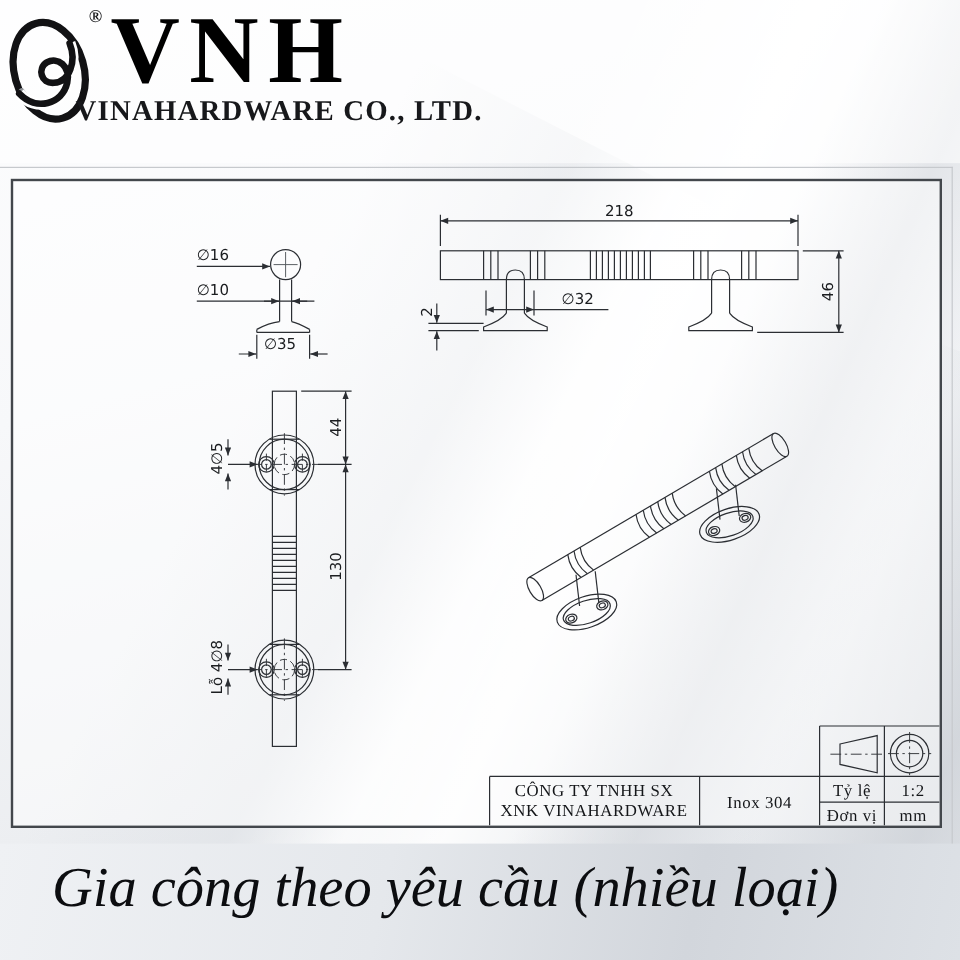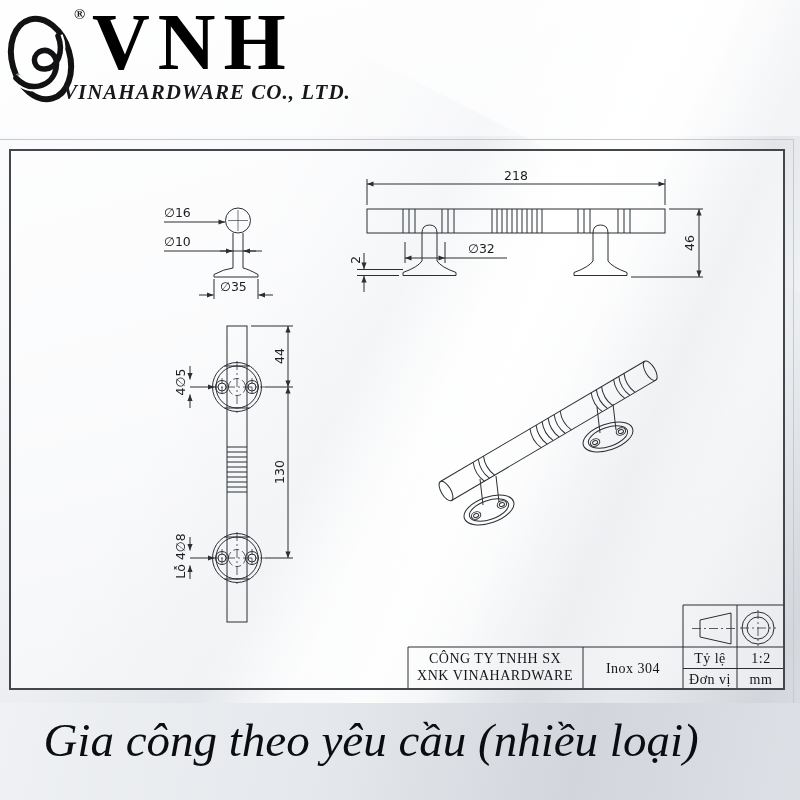--- a/index.html
+++ b/index.html
@@ -17,21 +17,21 @@
       background:linear-gradient(90deg,rgba(190,195,202,0),rgba(190,195,202,.5) 55%,rgba(190,195,202,0));}
 
   .header{position:absolute;left:0;top:0;width:800px;height:136px;z-index:3;
           background:rgba(255,255,255,.55);}
   .logo-svg{position:absolute;left:6px;top:14px;}
   .registered{position:absolute;left:74px;top:6px;font-family:"Liberation Serif",serif;
               font-size:15px;font-weight:bold;color:#161719;}
   .brand-name{position:absolute;left:92px;top:2px;font-family:"Liberation Serif",serif;
               font-weight:bold;font-size:80px;line-height:1;letter-spacing:8px;color:#000000;}
   .company-name{position:absolute;left:63px;top:80px;font-family:"Liberation Serif",serif;
-              font-weight:bold;font-size:21px;letter-spacing:1px;color:#17181b;font-style:italic;}
+              font-weight:bold;font-size:24px;letter-spacing:1px;color:#17181b;}
 
   .outer-rect{position:absolute;left:-4px;top:139px;width:797px;height:564px;z-index:2;
               border:1px solid #c6c9cd;border-left:none;}
   .frame{position:absolute;left:9px;top:149px;width:772px;height:537px;z-index:4;
          border:2px solid #43474c;background:rgba(255,255,255,.5);}
   .frame svg{display:block;}
 
   .ln{stroke:#2b2e33;stroke-width:1;fill:none;}
   .thin{stroke:#54585d;stroke-width:.8;fill:none;}
   .dash{stroke:#33363b;stroke-width:.8;fill:none;stroke-dasharray:6 3;}

